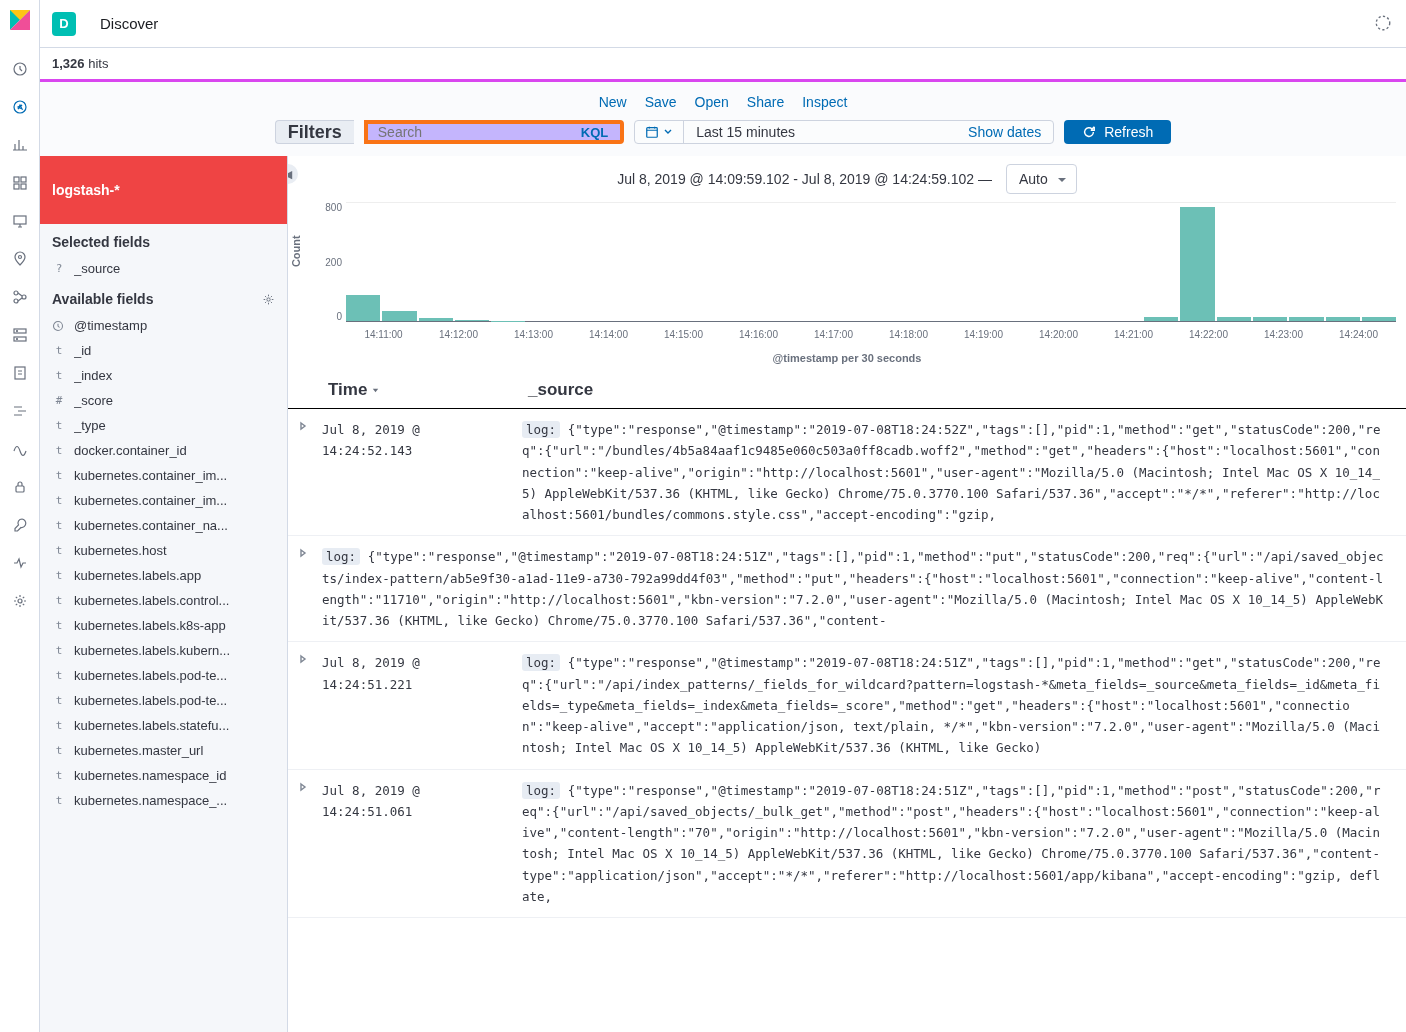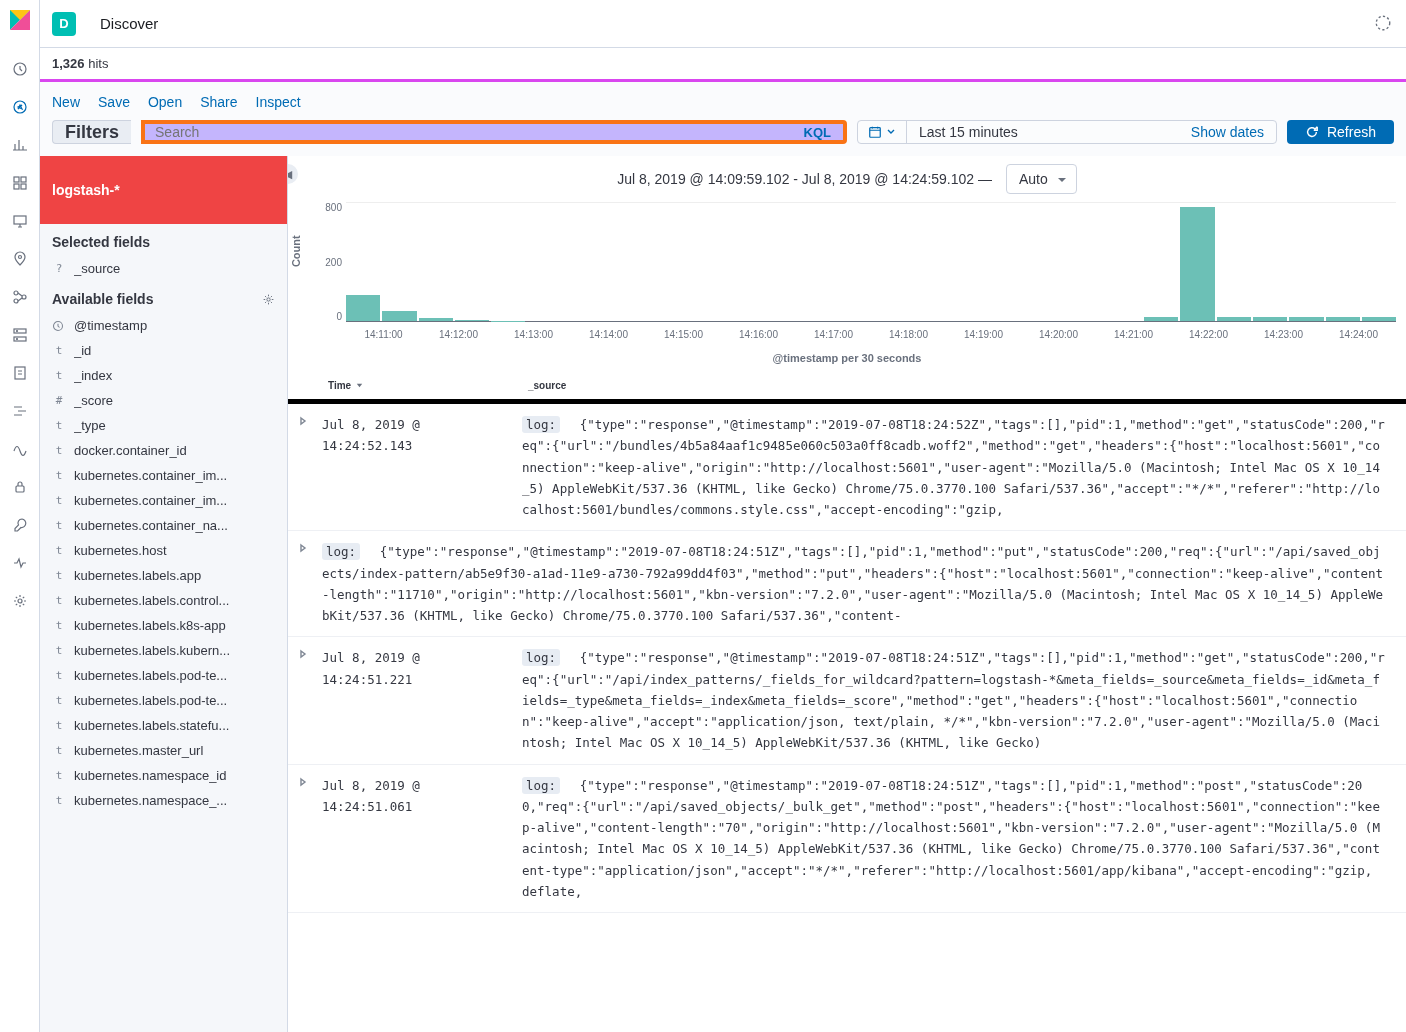--- a/index.html
+++ b/index.html
@@ -10,21 +10,21 @@
 .nav-icon { width: 24px; height: 24px; margin: 7px 0; display: flex; align-items: center; justify-content: center; color: #69707d; cursor: pointer; }
 .nav-icon.active { color: #006bb4; }
 .main { flex: 1; display: flex; flex-direction: column; min-width: 0; }
 .header { height: 48px; border-bottom: 1px solid #d3dae6; display: flex; align-items: center; padding: 0 12px; }
 .app-badge { width: 24px; height: 24px; background: #00bfb3; color: #fff; border-radius: 4px; display: flex; align-items: center; justify-content: center; font-weight: 700; font-size: 13px; margin-right: 24px; }
 .app-title { font-size: 15px; color: #1a1c21; }
 .header-spacer { flex: 1; }
 .header-ring { width: 20px; height: 20px; color: #69707d; }
 .hits-bar { padding: 8px 12px; border-bottom: 3px solid #d946ef; font-size: 13px; }
 .hits-bar strong { font-weight: 700; }
-.action-bar { padding: 12px; background: #fafbfd; display: flex; flex-direction: column; gap: 10px; }
+.action-bar { padding: 12px; background: #fafbfd; display: flex; flex-direction: column; gap: 10px; align-items: center; }
 .action-links { display: flex; gap: 18px; }
 .action-links a { color: #006bb4; text-decoration: none; font-size: 14px; cursor: pointer; }
 .query-row { display: flex; gap: 10px; align-items: stretch; }
 .filters-btn { border: 1px solid #cdd3df; background: #e9edf3; padding: 0 12px; display: flex; align-items: center; font-weight: 600; font-size: 18px; border-radius: 4px 0 0 4px; border-right: none; }
 .search-wrap { flex: 1; display: flex; border: 4px solid #f97316; border-radius: 0 4px 4px 0; background: #c4b5fd; }
 .search-input { flex: 1; border: none; background: transparent; padding: 0 10px; font-size: 14px; outline: none; }
 .kql-label { padding: 0 12px; display: flex; align-items: center; color: #006bb4; font-weight: 600; font-size: 13px; }
 .date-picker { display: flex; border: 1px solid #cdd3df; border-radius: 4px; background: #fbfcfd; min-width: 420px; }
 .date-cal { padding: 0 10px; display: flex; align-items: center; gap: 4px; border-right: 1px solid #cdd3df; color: #006bb4; }
 .date-text { flex: 1; padding: 0 12px; display: flex; align-items: center; font-size: 14px; }
@@ -47,28 +47,28 @@
 .auto-select::after { content: ""; position: absolute; right: 10px; top: 45%; border: 4px solid transparent; border-top-color: #69707d; }
 .chart { height: 150px; padding: 0 20px 0 50px; position: relative; }
 .y-axis-label { position: absolute; left: 8px; top: 50%; transform: rotate(-90deg) translateX(50%); transform-origin: left; font-size: 11px; font-weight: 700; color: #69707d; }
 .y-ticks { position: absolute; left: 24px; top: 0; bottom: 30px; width: 30px; display: flex; flex-direction: column-reverse; justify-content: space-between; font-size: 10px; color: #69707d; text-align: right; }
 .plot { position: absolute; left: 58px; right: 10px; top: 0; bottom: 30px; border-top: 1px solid #eee; border-bottom: 1px solid #69707d; display: flex; align-items: flex-end; gap: 2px; }
 .bar { flex: 1; background: #6cc0b6; min-height: 0; }
 .x-ticks { position: absolute; left: 58px; right: 10px; bottom: 12px; display: flex; font-size: 10px; color: #69707d; }
 .x-tick { flex: 1; text-align: center; }
 .x-axis-label { text-align: center; font-size: 11px; font-weight: 700; color: #69707d; padding-bottom: 8px; }
 .docs-table { width: 100%; }
-.docs-header { display: flex; padding: 8px 28px 8px 40px; border-bottom: 5px solid #000000; font-weight: 700; font-size: 10px; }
+.docs-header { display: flex; padding: 8px 28px 8px 40px; border-bottom: 1px solid #000000; font-weight: 700; font-size: 17px; }
 .col-time { width: 200px; display: flex; align-items: center; gap: 4px; }
 .col-source { flex: 1; }
 .doc-row { display: flex; padding: 10px 20px 10px 10px; border-bottom: 1px solid #eef0f4; font-family: Menlo, Monaco, Consolas, monospace; font-size: 12.5px; line-height: 1.7; }
 .expand { width: 24px; color: #7f8794; cursor: pointer; padding-top: 2px; }
 .doc-time { width: 200px; color: #343741; padding-right: 10px; }
 .doc-source { flex: 1; color: #343741; word-break: break-all; }
-.doc-source .tag { background: #e7ecf3; padding: 1px 4px; border-radius: 3px; margin-right: 12px; }
+.doc-source .tag { background: #e7ecf3; padding: 1px 4px; border-radius: 3px; margin-right: 0; }
 svg { display: block; }
 </style>
 </head>
 <body>
 
 <div class="app">
   <div class="nav-rail">
     <div class="nav-logo">
       <svg viewBox="0 0 24 24">
           <polygon points="2,2 22,2 2,22" fill="#00bfb3"></polygon>

